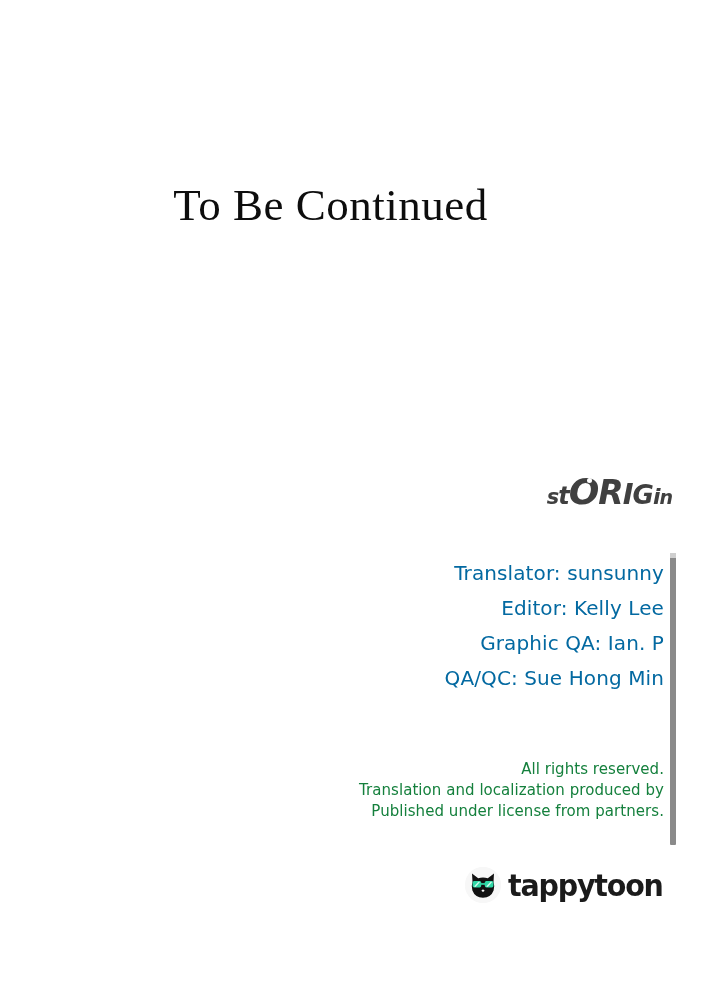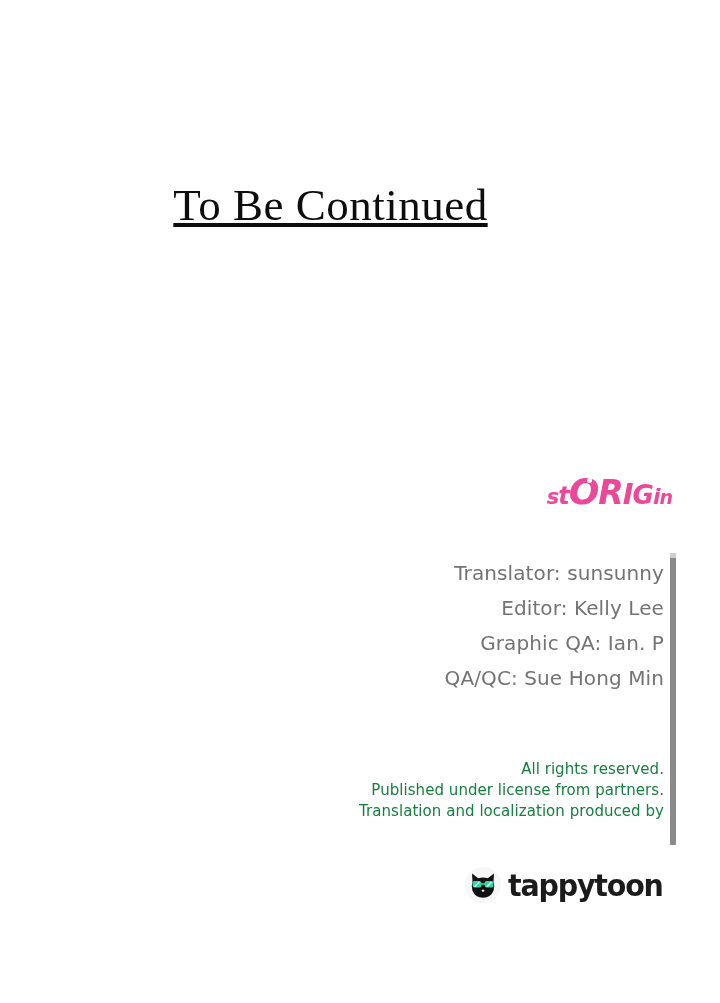--- a/index.html
+++ b/index.html
@@ -32,35 +32,34 @@
   .tbc {
     display: inline-block;
     font-family: "Liberation Serif", "DejaVu Serif", serif;
     font-size: 45px;
     line-height: 1.05;
     letter-spacing: 0.5px;
     color: #0d0d0d;
     font-weight: 400;
     margin-left: -59px; 
     white-space: nowrap;
-    text-decoration: underline;
   }
 
   
   .storigin {
     position: absolute;
     left: 0;
     top: 474px;
     width: 672px;
     text-align: right;
     white-space: nowrap;
     font-family: "DejaVu Sans", sans-serif;
     font-weight: 700;
     font-style: italic;
-    color: #ec4899;
+    color: #404040;
     line-height: 1;
     height: 40px;
   }
   .storigin span {
     display: inline-block;
     vertical-align: baseline;
     letter-spacing: -1px;
   }
   .sg-s  { font-size: 21px; }
   .sg-t  { font-size: 24px; }
@@ -90,21 +89,21 @@
     width: 664px;
     text-align: right;
     color: #2e2e2e;
   }
   .credit-line {
     font-family: "DejaVu Sans", "Liberation Sans", sans-serif;
     font-size: 20px;
     line-height: 35px;
     letter-spacing: 0.1px;
     white-space: nowrap;
-    color: #737373;
+    color: #0369a1;
   }
 
   
   .legal {
     position: absolute;
     left: 0;
     top: 759px;
     width: 664px;
     text-align: right;
     color: #2e2e2e;
@@ -202,22 +201,22 @@
 
   <div class="credits">
     <div class="credit-line">Translator: sunsunny</div>
     <div class="credit-line">Editor: Kelly Lee</div>
     <div class="credit-line">Graphic QA: Ian. P</div>
     <div class="credit-line">QA/QC: Sue Hong Min</div>
   </div>
 
   <div class="legal">
     <div class="legal-line">All rights reserved.</div>
+    <div class="legal-line">Translation and localization produced by</div>
     <div class="legal-line">Published under license from partners.</div>
-    <div class="legal-line">Translation and localization produced by</div>
   </div>
 
   <div class="tappytoon">
     <span class="tt-inner">
       <span class="tt-mark">
         <svg width="36" height="36" viewBox="0 0 36 36" aria-hidden="true">
           <circle cx="18" cy="18" r="18" fill="#f7f7f7"></circle>
 
           <path d="M7.5 15 L7.0 6.5 L13.2 11.2 Q18 9.6 22.8 11.2 L29.0 6.5 L28.5 15 Q30 19 28.6 23.5 Q26 30.5 18 30.8 Q10 30.5 7.4 23.5 Q6 19 7.5 15 Z" fill="#111111"></path>
 

